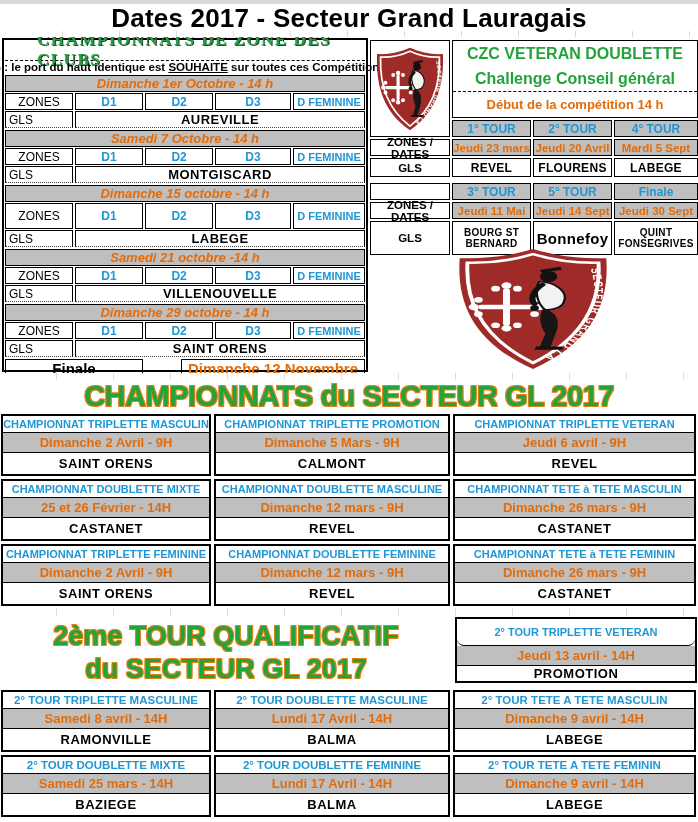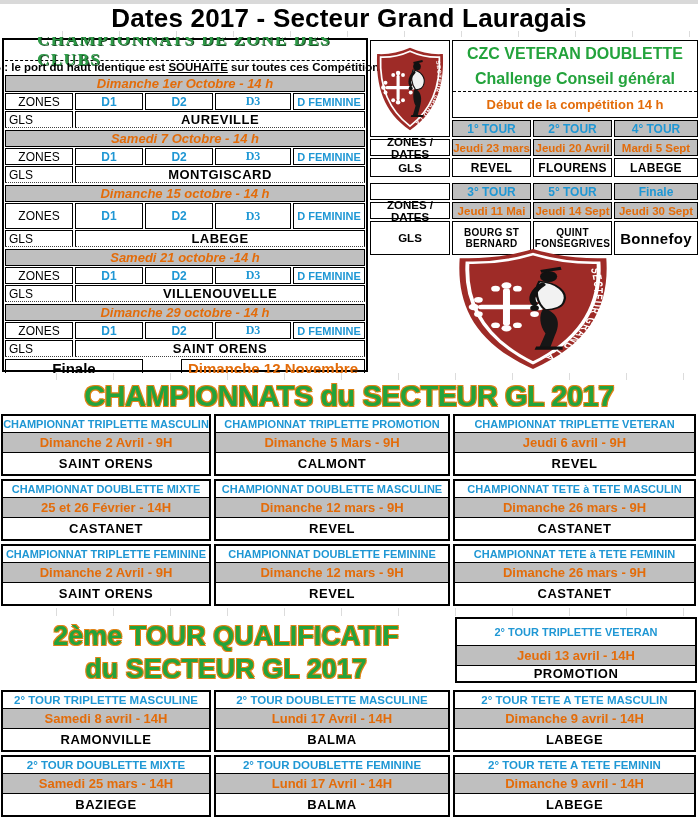--- a/index.html
+++ b/index.html
@@ -26,21 +26,21 @@
   .zc-nb u{text-decoration:underline;}
   .zc-banner{height:18px;margin-top:2px;border:1px solid #000;background:var(--gray);
     display:flex;align-items:center;justify-content:center;
     color:var(--orange);font-weight:bold;font-style:italic;font-size:13px;}
   .zc-row{display:flex;gap:2px;margin-top:1px;}
   .zc-cell{border:1px solid #000;display:flex;align-items:center;justify-content:center;
     height:17px;font-size:12px;background:#fff;}
   .zc-row.tall .zc-cell{height:26px;}
   .zc-zlabel{width:68px;color:#000;}
   .zc-d{flex:1;color:var(--blue);font-weight:bold;}
-  .zc-d3{flex:1.12;font-family:Liberation Serif, serif;}
+  .zc-d3{flex:1.12;}
   .zc-df{width:72px;color:var(--blue);font-weight:bold;font-size:11px;}
   .zc-gls{width:68px;justify-content:flex-start;padding-left:3px;border-bottom:1px dotted #444;}
   .zc-city{flex:1;font-weight:bold;font-size:13px;letter-spacing:.5px;border-bottom:1px dotted #444;}
   .zc-finale{display:flex;gap:2px;margin-top:2px;}
   .zc-fin-l{width:138px;height:18px;border:1px solid #000;display:flex;align-items:center;justify-content:center;
     font-weight:bold;font-size:15px;}
   .zc-fin-r{flex:1;height:18px;border:1px solid #000;display:flex;align-items:center;justify-content:center;
     font-weight:bold;font-size:15px;color:var(--orange);margin-left:36px;}
 
   
@@ -80,21 +80,21 @@
     font-size:29px;font-weight:bold;letter-spacing:-.5px;color:var(--green);
     text-shadow:-1px -1px 0 #E08214,1px -1px 0 #E08214,-1px 1px 0 #E08214,1px 1px 0 #E08214;}
   .mg{position:absolute;top:414px;left:1px;display:grid;grid-template-columns:210px 236px 243px;
     grid-auto-rows:62px;gap:3px;width:696px;}
   .strip2{left:0;top:608px;width:698px;height:8px;}
 
   .q-title{position:absolute;top:620px;left:0;width:452px;text-align:center;
     font-size:27px;font-weight:bold;line-height:33px;color:var(--green);
     text-shadow:-1px -1px 0 #E08214,1px -1px 0 #E08214,-1px 1px 0 #E08214,1px 1px 0 #E08214;}
   .qv{position:absolute;top:617px;left:455px;width:242px;height:66px;}
-  .qv .bt{height:28px;} .qv .bd{height:21px;}
+  .qv .bt{height:28px;border-radius:7px;} .qv .bd{height:21px;}
   .bgrid{position:absolute;top:690px;left:1px;display:grid;grid-template-columns:210px 236px 243px;
     grid-template-rows:62px 62px;gap:3px;width:696px;}
   .bgrid .bt{font-size:11.5px;}
 </style>
 </head>
 <body>
 
 <svg width="0" height="0" style="position:absolute" aria-hidden="true">
   <symbol id="shield" viewBox="0 0 100 120">
     <path d="M50,1 C65,8 82,11 97,10 C99,55 88,93 50,119 C12,93 1,55 3,10 C18,11 35,8 50,1 Z" fill="#9E2B27"></path>
@@ -247,22 +247,22 @@
       <div class="cell gy tour">5° TOUR</div>
       <div class="cell gy tour">Finale</div>
 
       <div class="cell zd">ZONES / DATES</div>
       <div class="cell gy dt">Jeudi 11 Mai</div>
       <div class="cell gy dt">Jeudi 14 Sept</div>
       <div class="cell gy dt">Jeudi 30 Sept</div>
 
       <div class="cell zd">GLS</div>
       <div class="cell cty sm">BOURG ST BERNARD</div>
+      <div class="cell cty bg">Bonnefoy</div>
       <div class="cell cty sm">QUINT FONSEGRIVES</div>
-      <div class="cell cty bg">Bonnefoy</div>
     </div>
 
     <div class="logo2">
       <svg width="156" height="122" viewBox="0 0 100 120" preserveAspectRatio="none">
           <use href="#shield"></use>
         </svg>
     </div>
   </div>
 
   <div class="strip strip1"></div>

